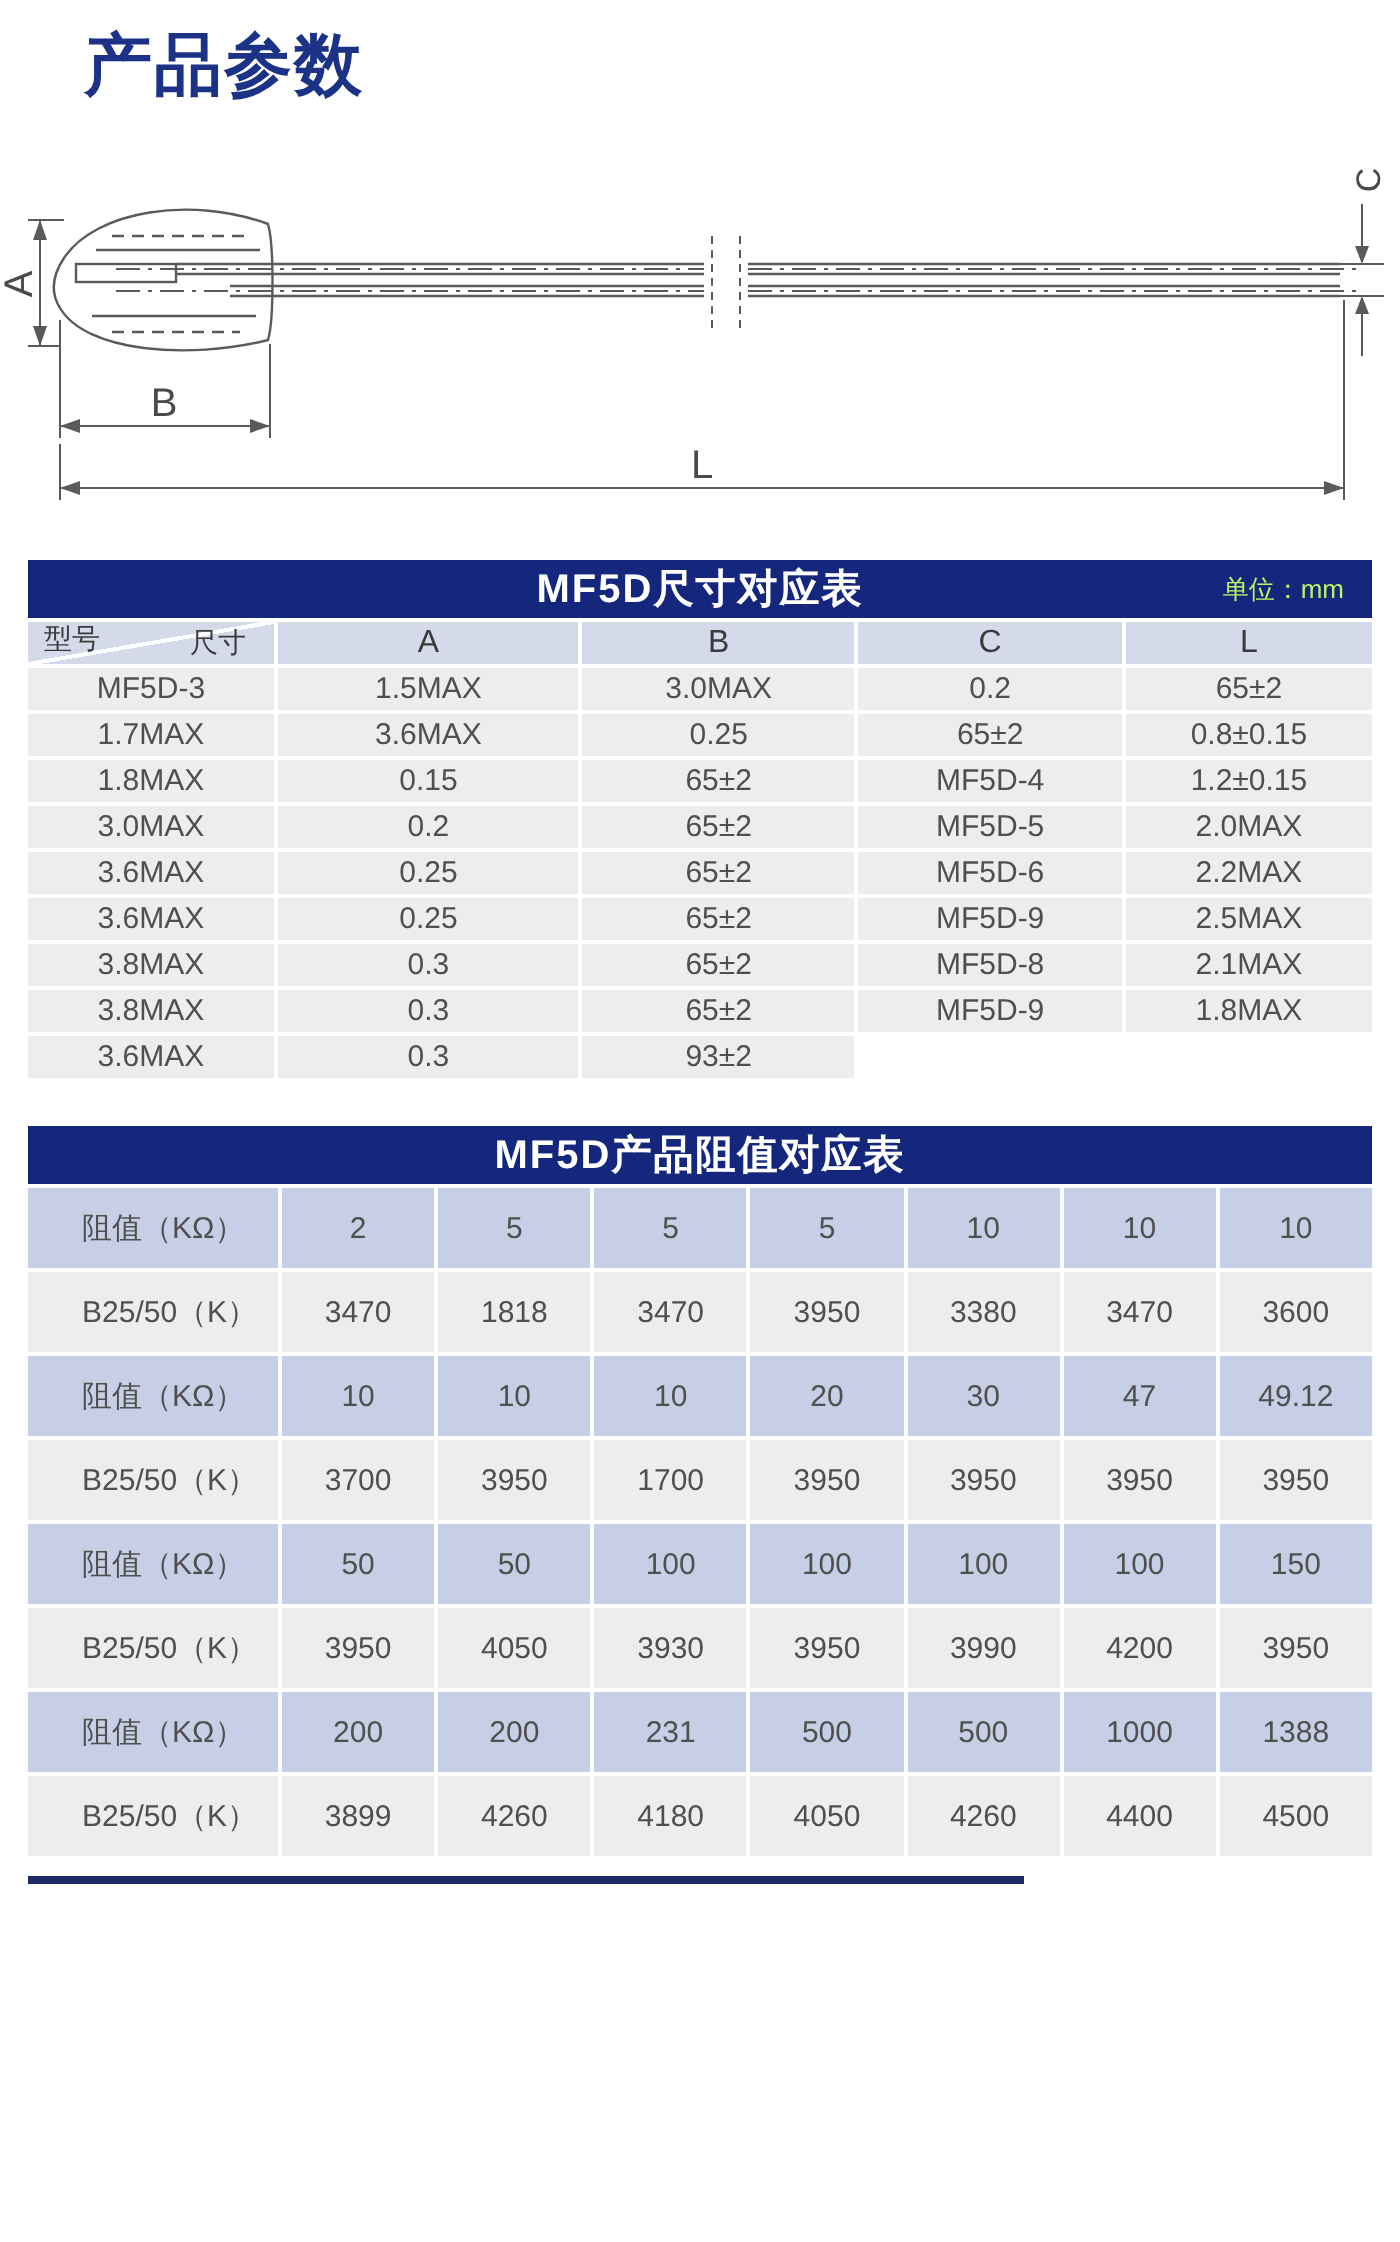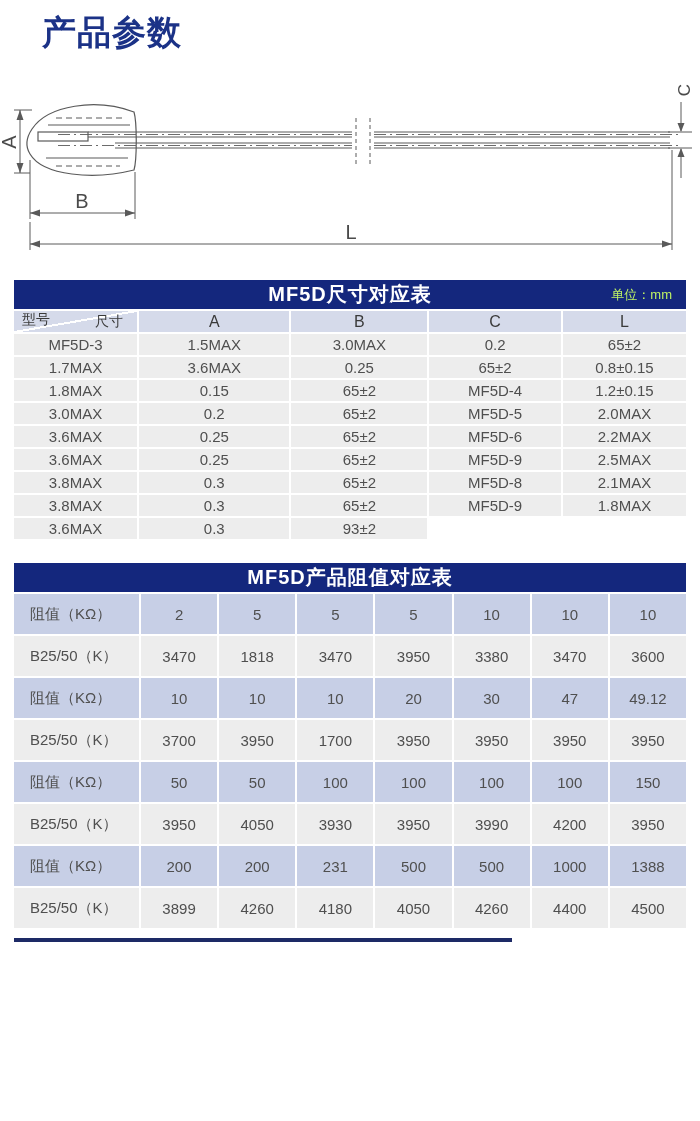--- a/index.html
+++ b/index.html
@@ -32,21 +32,21 @@
   .size-grid { grid-template-columns:18.3% 22.4% 20.2% 19.6% auto; }
   .res-grid  { grid-template-columns:18.6% repeat(7, 1fr); }
   .cell {
     display:flex; align-items:center; justify-content:center;
     font-size:15px; color:#4f4f4f; background:#ededed;
   }
   .sub-cell { background:#d5daea; color:#3a3a3a; font-size:16px; height:35px; }
   .size-grid .cell { height:21px; }
   .res-grid .cell { height:40px; }
   .res-blue { background:#c7cfe6; }
-  .res-label { justify-content:flex-start; padding-left:16px; }
+  .res-label { justify-content:flex-start; padding-left:27px; }
   .diag-cell {
     position:relative; height:35px;
     background:linear-gradient(to bottom right,
       #d5daea calc(50% - 1px), #ffffff calc(50% - 1px),
       #ffffff calc(50% + 1px), #d5daea calc(50% + 1px));
     font-size:14px; color:#3a3a3a;
   }
   .diag-cell .corner-top { position:absolute; top:2px; right:14px; }
   .diag-cell .corner-bottom { position:absolute; bottom:3px; left:8px; } .gap-2 { height:24px; }
   .bottom-strip { width:498px; height:4px; background:#1d2a66; margin:10px 0 0 14px; }

